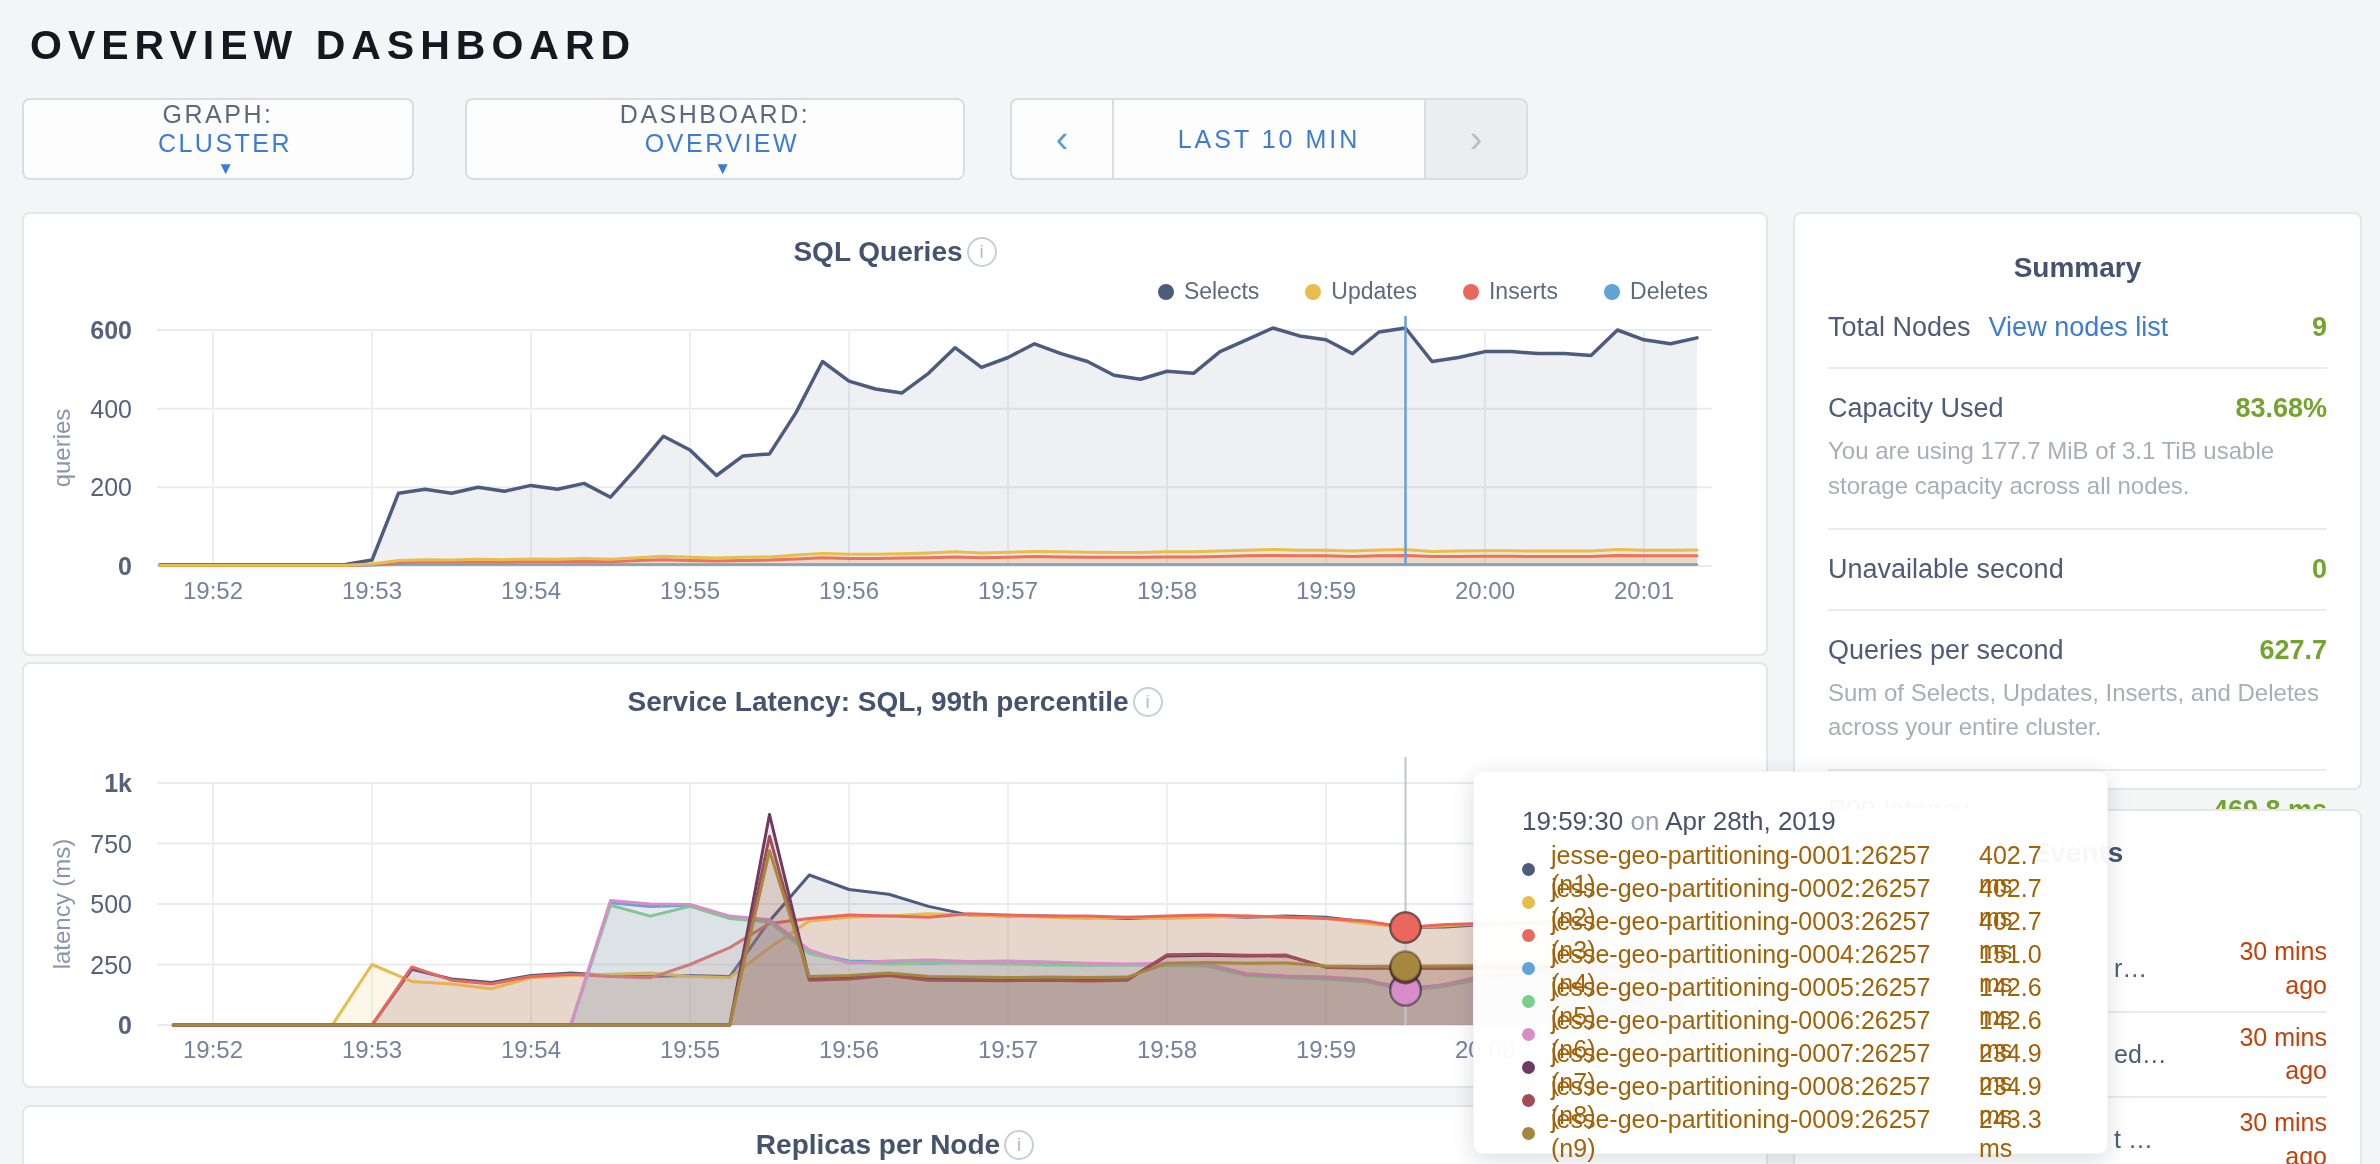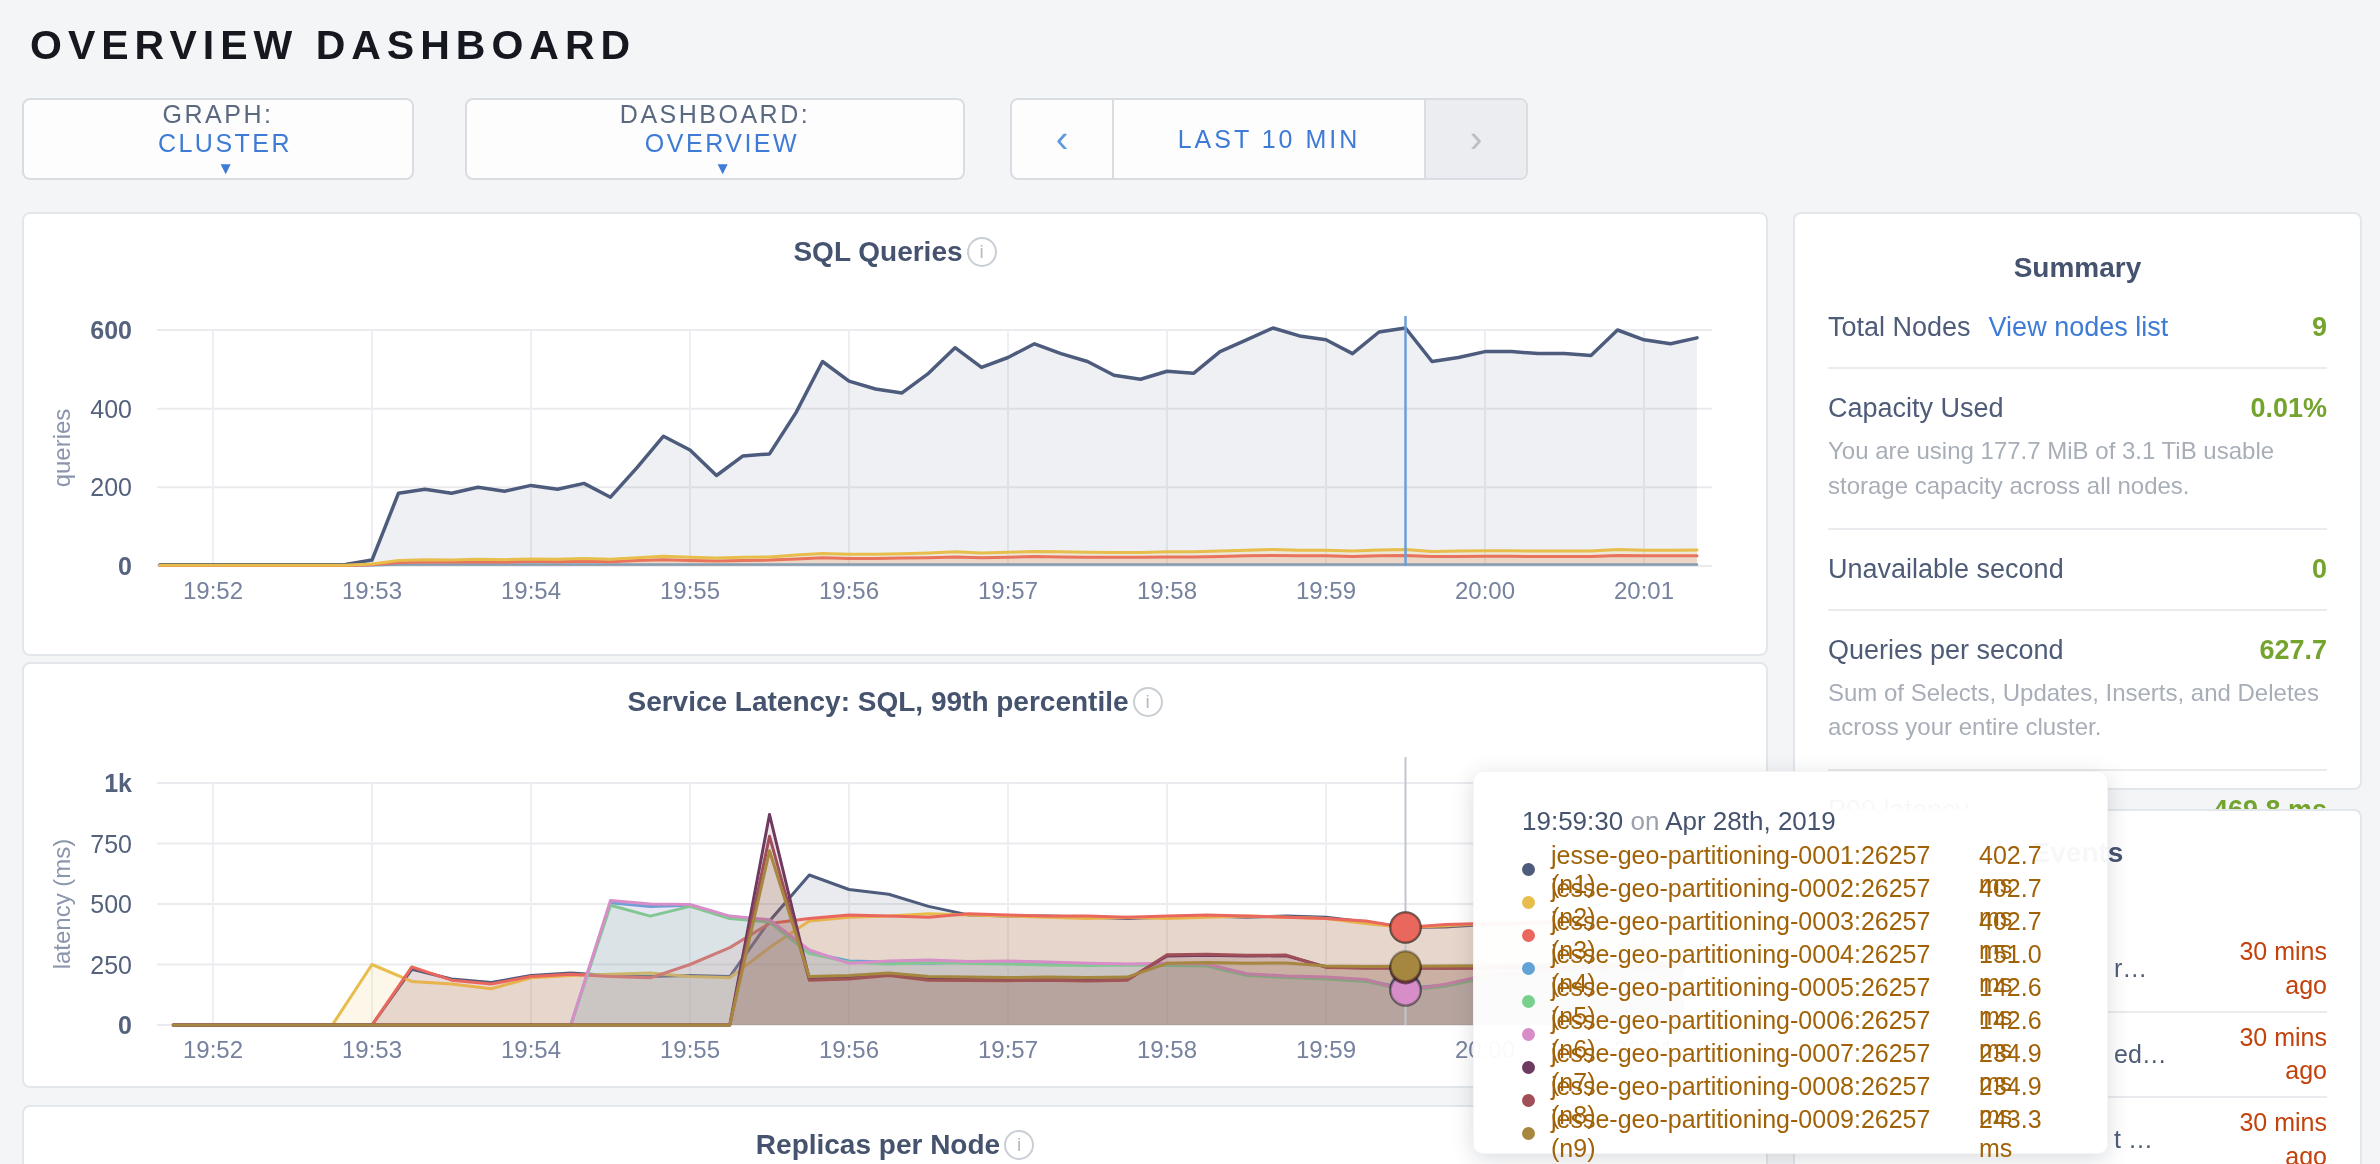--- a/index.html
+++ b/index.html
@@ -99,20 +99,39 @@
     <div class="ts-btn ts-next">
       <span>›</span>
     </div>
   </div>
 
   <section class="panel panel-sql">
     <div class="chart-head">
       <h3 class="chart-title">SQL Queries</h3>
       <i class="info-icon">i</i>
     </div>
+    <div class="legend">
+
+    <div class="legend-item">
+          <span class="legend-dot" style="background: rgb(77, 91, 124);"></span>
+          <span class="legend-label">Selects</span>
+        </div>
+        <div class="legend-item">
+          <span class="legend-dot" style="background: rgb(231, 189, 75);"></span>
+          <span class="legend-label">Updates</span>
+        </div>
+        <div class="legend-item">
+          <span class="legend-dot" style="background: rgb(234, 103, 94);"></span>
+          <span class="legend-label">Inserts</span>
+        </div>
+        <div class="legend-item">
+          <span class="legend-dot" style="background: rgb(97, 162, 215);"></span>
+          <span class="legend-label">Deletes</span>
+        </div>
+      </div>
     <svg class="chart-svg" width="1742" height="440" viewBox="0 0 1742 440">
         <line x1="133" y1="352" x2="1688" y2="352" stroke="#e9ebee" stroke-width="2"></line>
         <text x="108" y="361" text-anchor="end" font-size="25" fill="#55627d" font-family="Liberation Sans, sans-serif" font-weight="700">0</text>
         <line x1="133" y1="273.33333333333337" x2="1688" y2="273.33333333333337" stroke="#e9ebee" stroke-width="2"></line>
         <text x="108" y="282.33333333333337" text-anchor="end" font-size="25" fill="#55627d" font-family="Liberation Sans, sans-serif" font-weight="400">200</text>
         <line x1="133" y1="194.66666666666669" x2="1688" y2="194.66666666666669" stroke="#e9ebee" stroke-width="2"></line>
         <text x="108" y="203.66666666666669" text-anchor="end" font-size="25" fill="#55627d" font-family="Liberation Sans, sans-serif" font-weight="400">400</text>
         <line x1="133" y1="116" x2="1688" y2="116" stroke="#e9ebee" stroke-width="2"></line>
         <text x="108" y="125" text-anchor="end" font-size="25" fill="#55627d" font-family="Liberation Sans, sans-serif" font-weight="700">600</text>
         <line x1="189" y1="116" x2="189" y2="352" stroke="#edeff2" stroke-width="2"></line>
@@ -232,21 +251,21 @@
           <span>Total Nodes</span>
           <a class="sum-link">View nodes list</a>
         </span>
         <span class="sum-value">9</span>
       </div>
     </div>
 
     <div class="sum-row">
       <div class="sum-main">
         <span>Capacity Used</span>
-        <span class="sum-value">0.01%</span>
+        <span class="sum-value">83.68%</span>
       </div>
       <div class="sum-desc">You are using 177.7 MiB of 3.1 TiB usable storage capacity across all nodes.</div>
     </div>
 
     <div class="sum-row">
       <div class="sum-main">
         <span>Unavailable second</span>
         <span class="sum-value">0</span>
       </div>
     </div>

